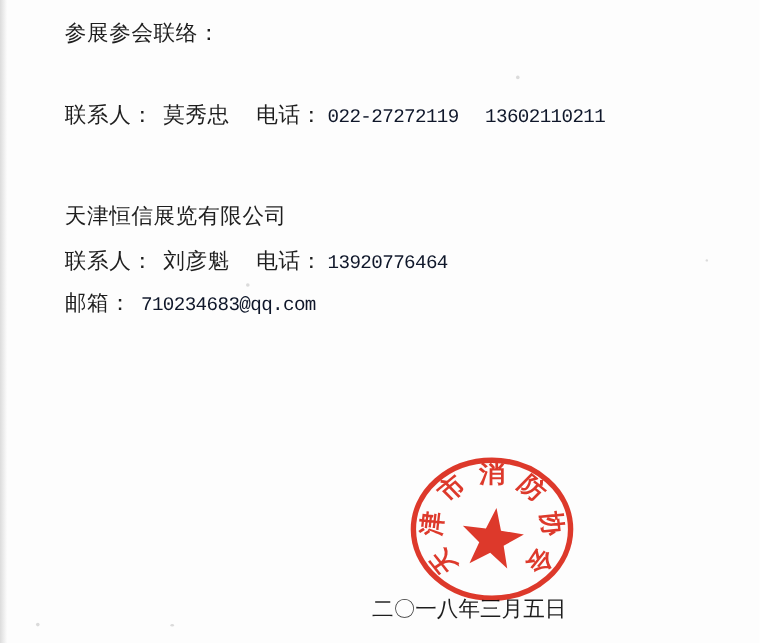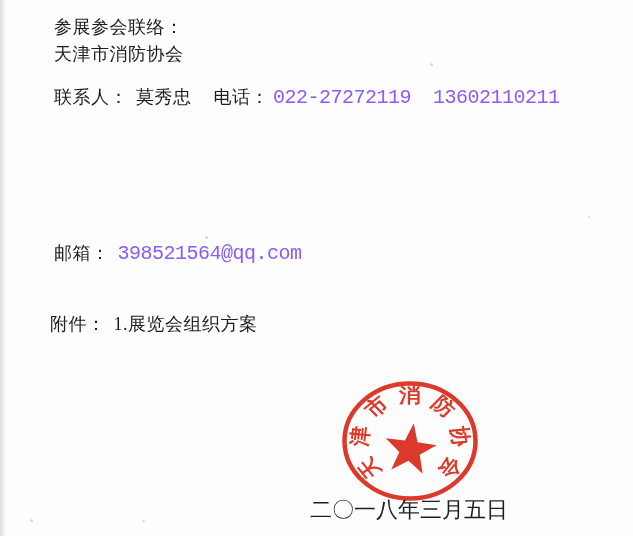--- a/index.html
+++ b/index.html
@@ -33,23 +33,23 @@
     position: absolute;
     white-space: nowrap;
     line-height: 1.15;
     font-size: 18px;
     letter-spacing: 0.5px;
     color: #1e1e1e;
   }
   .cjk { font-family: "Liberation Serif", serif; }
   .mono {
     font-family: "Liberation Mono", monospace;
-    font-size: 20px;
+    font-size: 16px;
     letter-spacing: -0.5px;
-    color: #8b5cf6;
+    color: #0f172a;
   }
   .gap-name   { margin-left: 8px; }
   .gap-phone  { margin-left: 22px; font-family: Liberation Mono, monospace; }
   .gap-num    { margin-left: 4px; }
   .gap-phone2 { margin-left: 22px; }
   .gap-item   { margin-left: 8px; }
 
   
   #seal {
     position: absolute;
@@ -59,54 +59,54 @@
     opacity: 0.93;
   }
   #seal text {
     font-family: "Liberation Serif", serif;
     font-weight: 600;
   }
   #date-line {
     position: absolute;
     left: 310px;
     top: 497px;
-    font-size: 22px;
+    font-size: 18px;
     letter-spacing: 0;
     white-space: nowrap;
   }
 </style>
 </head>
 <body>
 
 <div id="page">
 
   <div class="scan-edge"></div>
 
   <div class="line" style="left:54px; top:17px;">
     <span class="cjk">参展参会联络：</span>
   </div>
 
-  <div class="line" style="left:54px; top:44px;">
-    <span class="cjk">天津市消防协会</span>
-  </div>
 
   <div class="line" style="left:54px; top:86px;">
     <span class="cjk">联系人：</span><span class="cjk gap-name">莫秀忠</span><span class="cjk gap-phone">电话：</span><span class="mono gap-num">022-27272119</span><span class="mono gap-phone2">13602110211</span>
   </div>
 
 
+  <div class="line" style="left:54px; top:170px;">
+    <span class="cjk">天津恒信展览有限公司</span>
+  </div>
 
+  <div class="line" style="left:54px; top:207px;">
+    <span class="cjk">联系人：</span><span class="cjk gap-name">刘彦魁</span><span class="cjk gap-phone">电话：</span><span class="mono gap-num">13920776464</span>
+  </div>
 
   <div class="line" style="left:54px; top:242px;">
-    <span class="cjk">邮箱：</span><span class="mono gap-name">398521564@qq.com</span>
+    <span class="cjk">邮箱：</span><span class="mono gap-name">710234683@qq.com</span>
   </div>
 
-  <div class="line" style="left:50px; top:314px;">
-    <span class="cjk">附件：</span><span class="cjk gap-item">1.展览会组织方案</span>
-  </div>
 
 
   <div class="line cjk" id="date-line">二〇一八年三月五日</div>
 
   <svg id="seal" width="156" height="144" viewBox="0 0 156 144">
     <ellipse cx="78" cy="70" rx="65.5" ry="57.5" fill="none" stroke="#dd2a1b" stroke-width="4.5"></ellipse>
     <path transform="translate(78 79) rotate(8)" fill="#dd2a1b" d="M 0 -27 L 6.35 -8.74 L 25.68 -8.34 L 10.27 3.34 L 15.87 21.84 L 0 10.8 L -15.87 21.84 L -10.27 3.34 L -25.68 -8.34 L -6.35 -8.74 Z"></path>
     <g transform="translate(78 70) scale(1.09 1) translate(-78 -70)" fill="#dd2a1b" font-size="20" text-anchor="middle">
       <text x="78" y="24" dominant-baseline="central" transform="rotate(-126 78 70)">天</text>
       <text x="78" y="24" dominant-baseline="central" transform="rotate(-84 78 70)">津</text>

